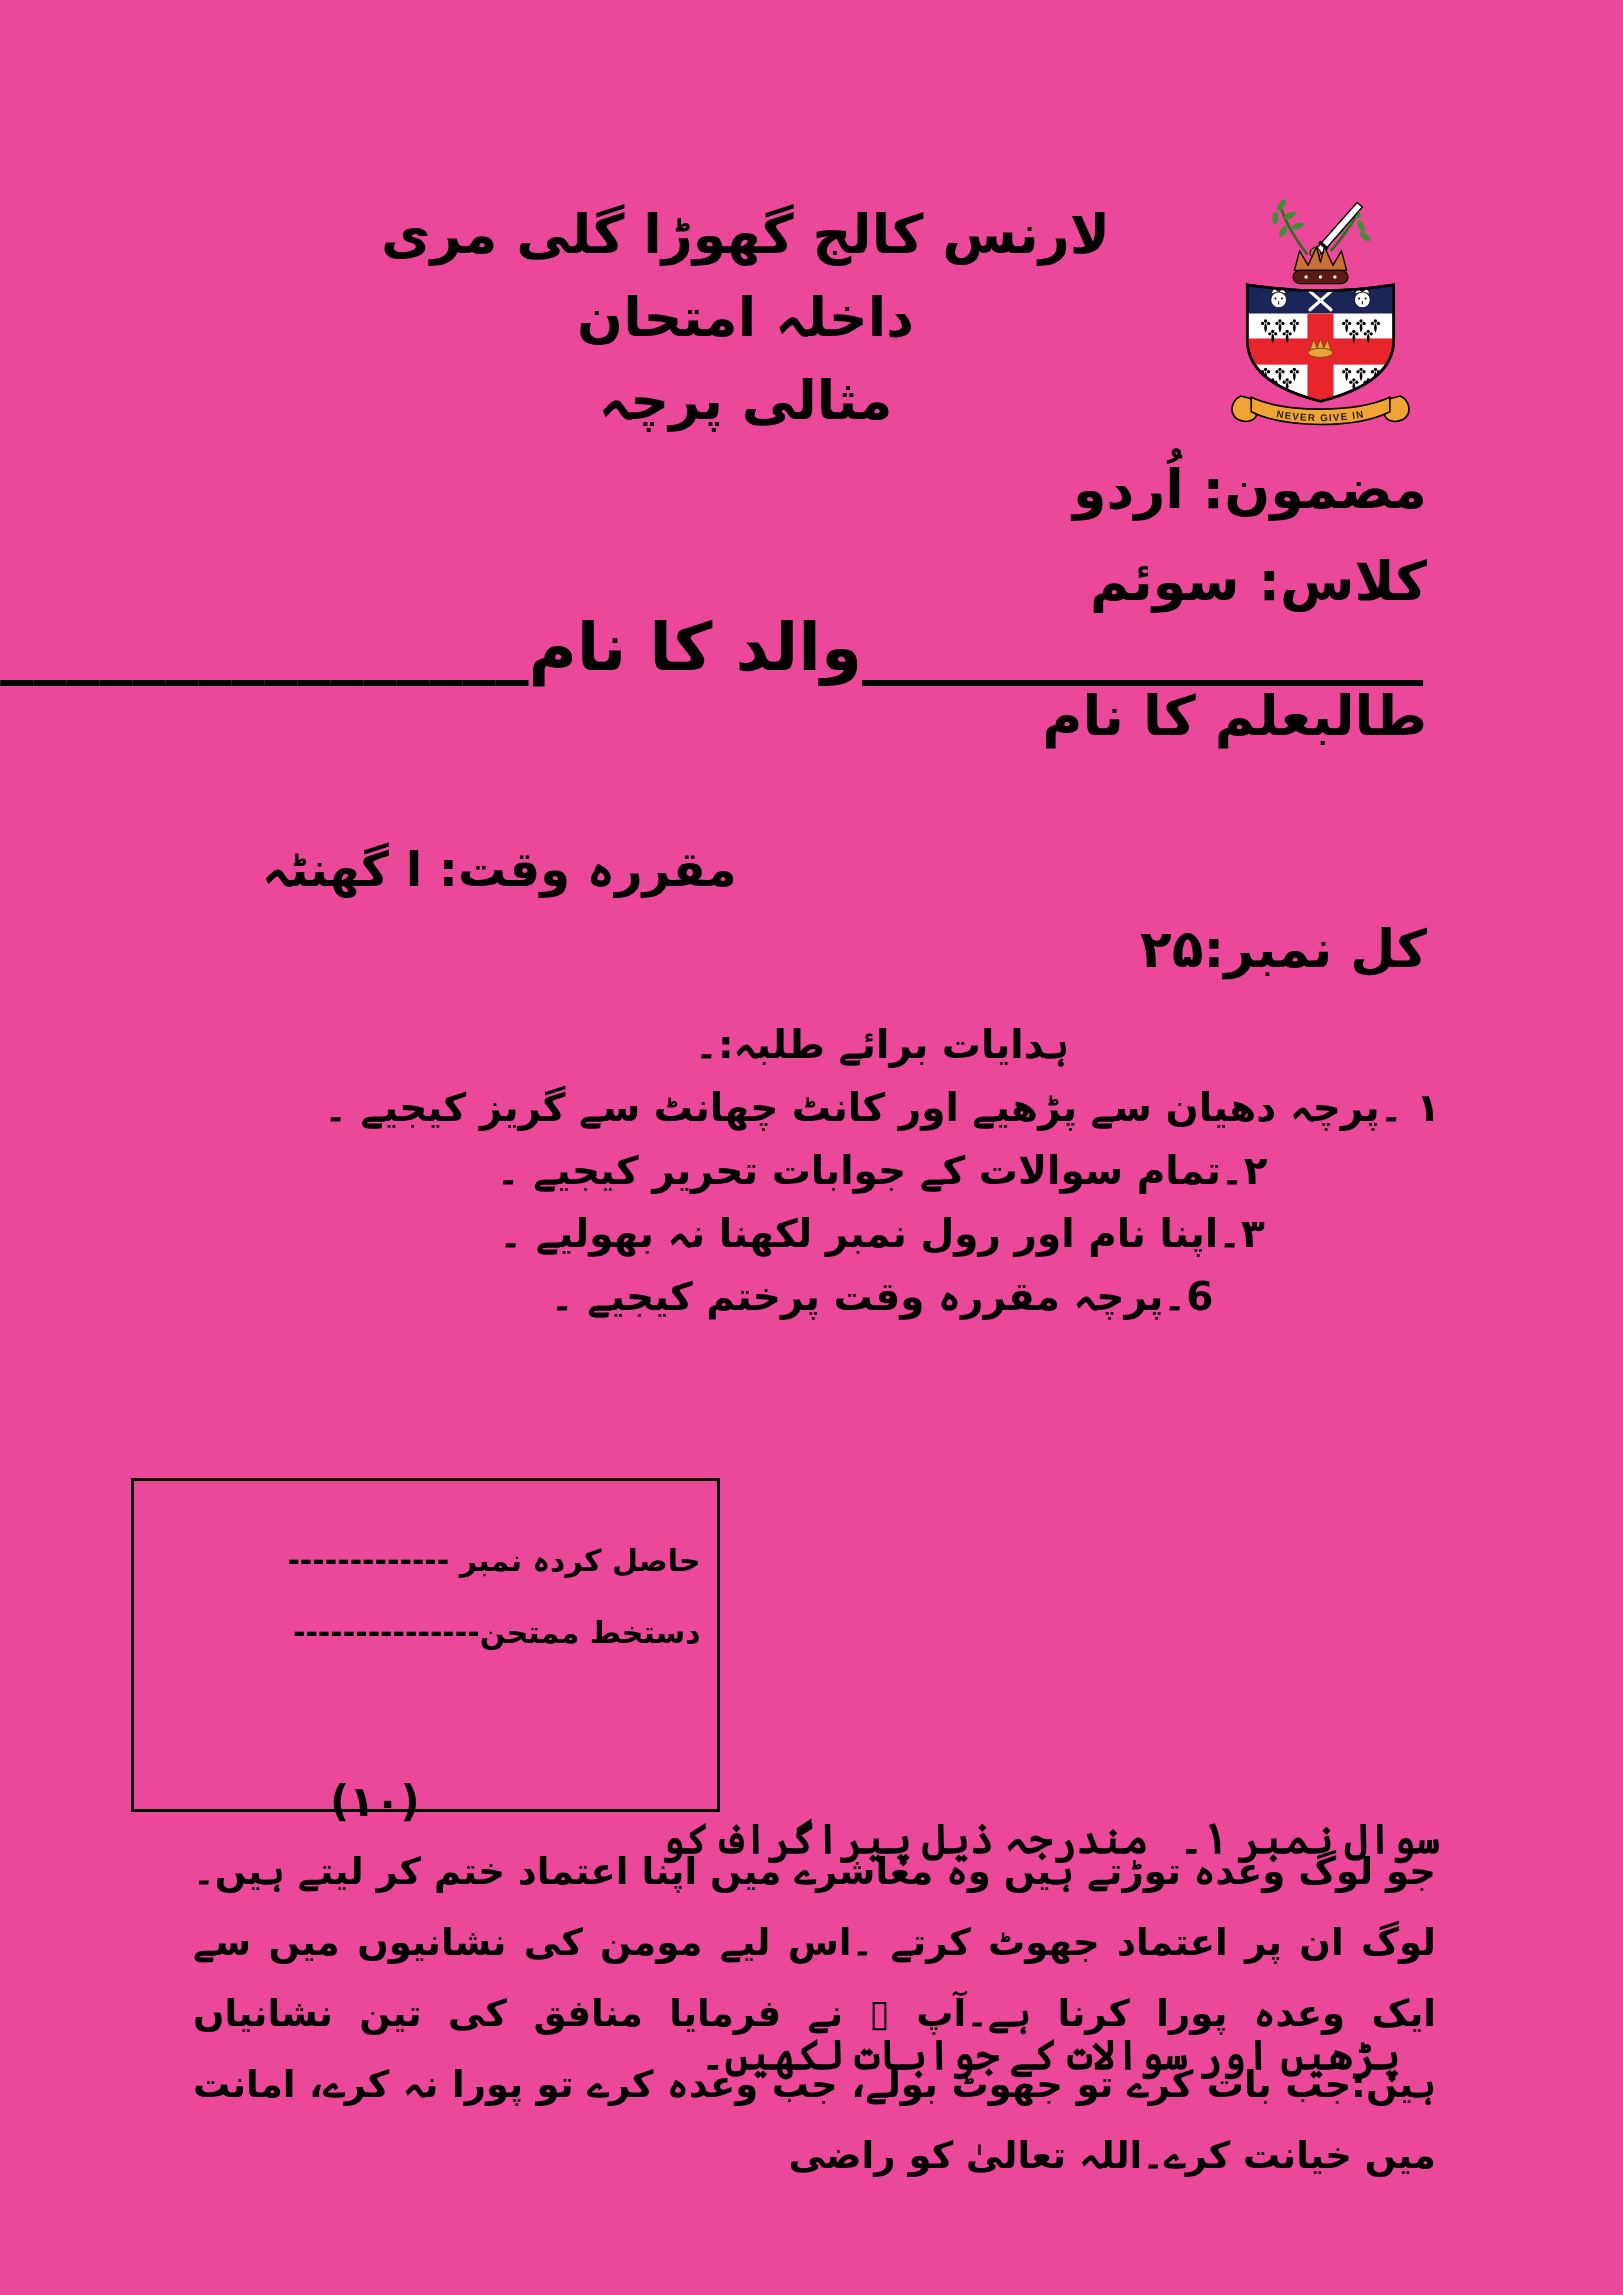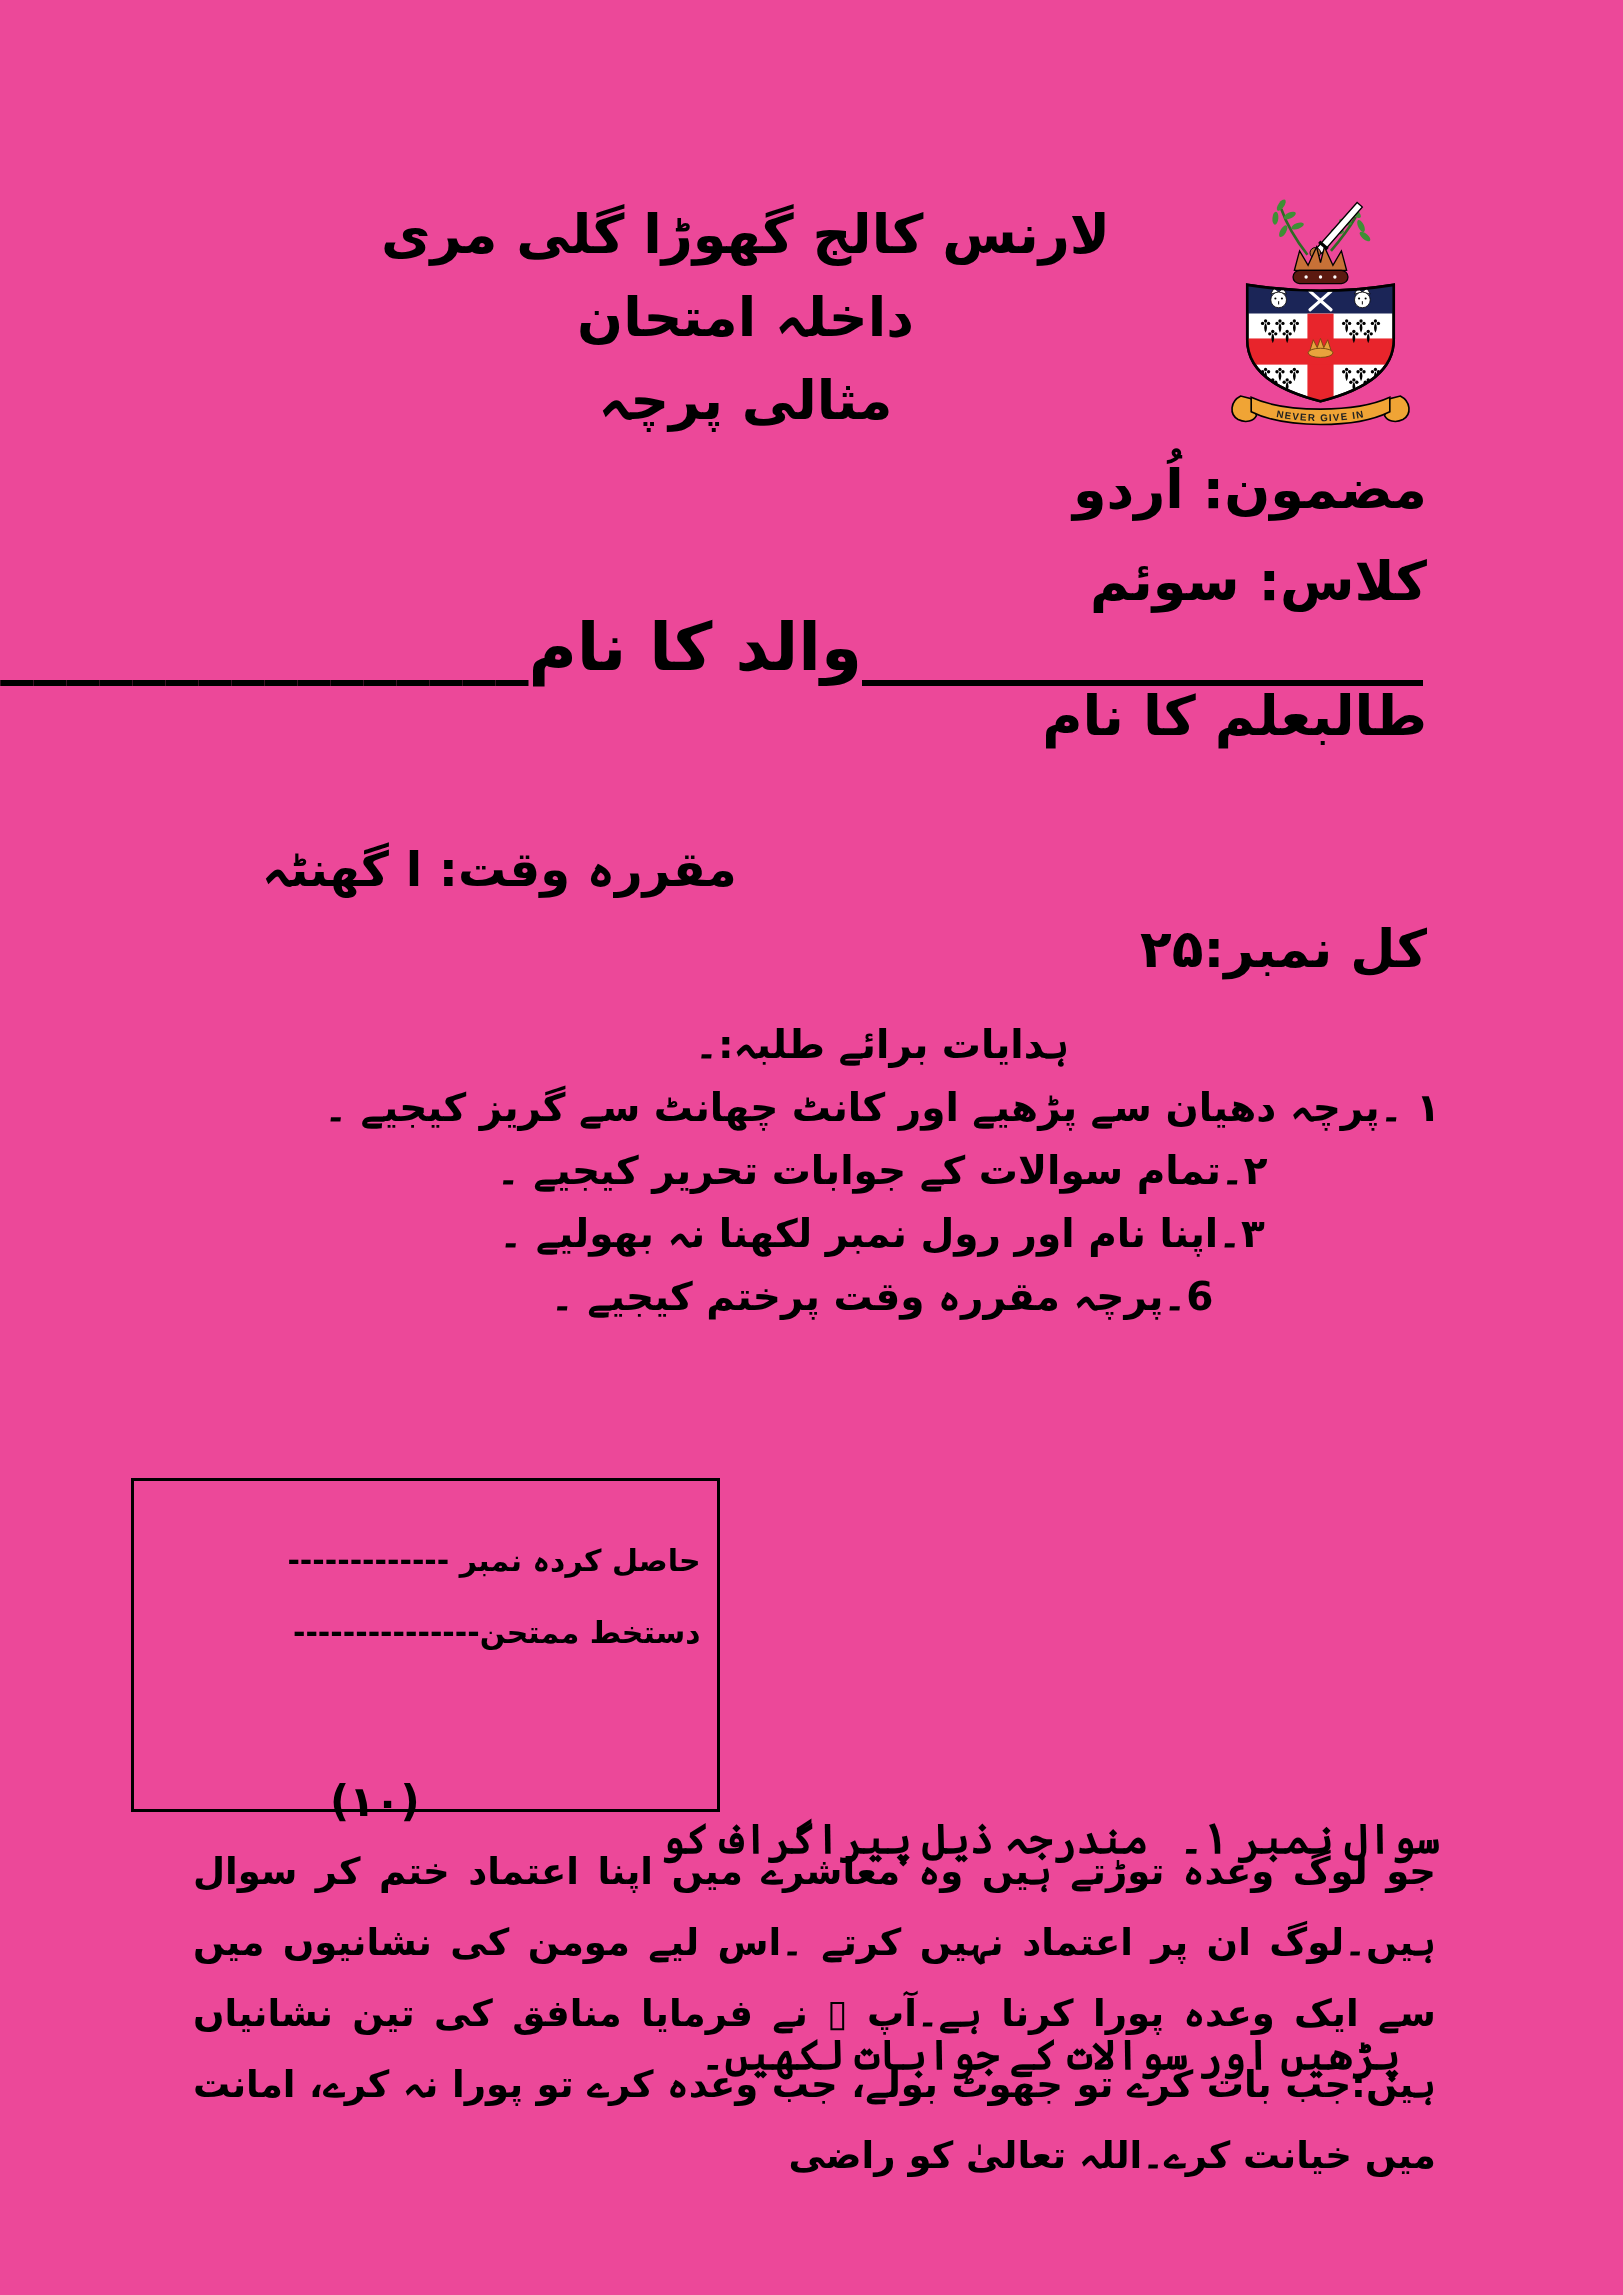--- a/index.html
+++ b/index.html
@@ -161,16 +161,16 @@
     <div class="rtl b nowrap line1">حاصل کردہ نمبر -------------</div>
     <div class="rtl b nowrap line2">دستخط ممتحن---------------</div>
   </div>
 
   <div class="abs rtl b question-heading">
     <div class="nowrap">سوال نمبر ۱۔&nbsp;&nbsp;&nbsp;مندرجہ ذیل پیراگراف کو</div>
     <div class="nowrap">پڑھیں اور سوالات کے جوابات لکھیں۔</div>
   </div>
   <div class="abs rtl b question-marks">(۱۰)</div>
 
-  <div class="abs rtl b paragraph">جو لوگ وعدہ توڑتے ہیں وہ معاشرے میں اپنا اعتماد ختم کر سوال ہیں۔لوگ ان پر اعتماد نہیں کرتے ۔اس لیے مومن کی نشانیوں میں سے ایک وعدہ پورا کرنا ہے۔آپ ▯ نے فرمایا منافق کی تین نشانیاں ہیں:جب بات کرے تو جھوٹ بولے، جب وعدہ کرے تو پورا نہ کرے، امانت میں خیانت کرے۔اللہ تعالیٰ کو راضی</div>
+  <div class="abs rtl b paragraph">جو لوگ وعدہ توڑتے ہیں وہ معاشرے میں اپنا اعتماد ختم کر لیتے ہیں۔لوگ ان پر اعتماد جھوٹ کرتے ۔اس لیے مومن کی نشانیوں میں سے ایک وعدہ پورا کرنا ہے۔آپ ▯ نے فرمایا منافق کی تین نشانیاں ہیں:جب بات کرے تو جھوٹ بولے، جب وعدہ کرے تو پورا نہ کرے، امانت میں خیانت کرے۔اللہ تعالیٰ کو راضی</div>
 
 </div>
 
 
 </body></html>

